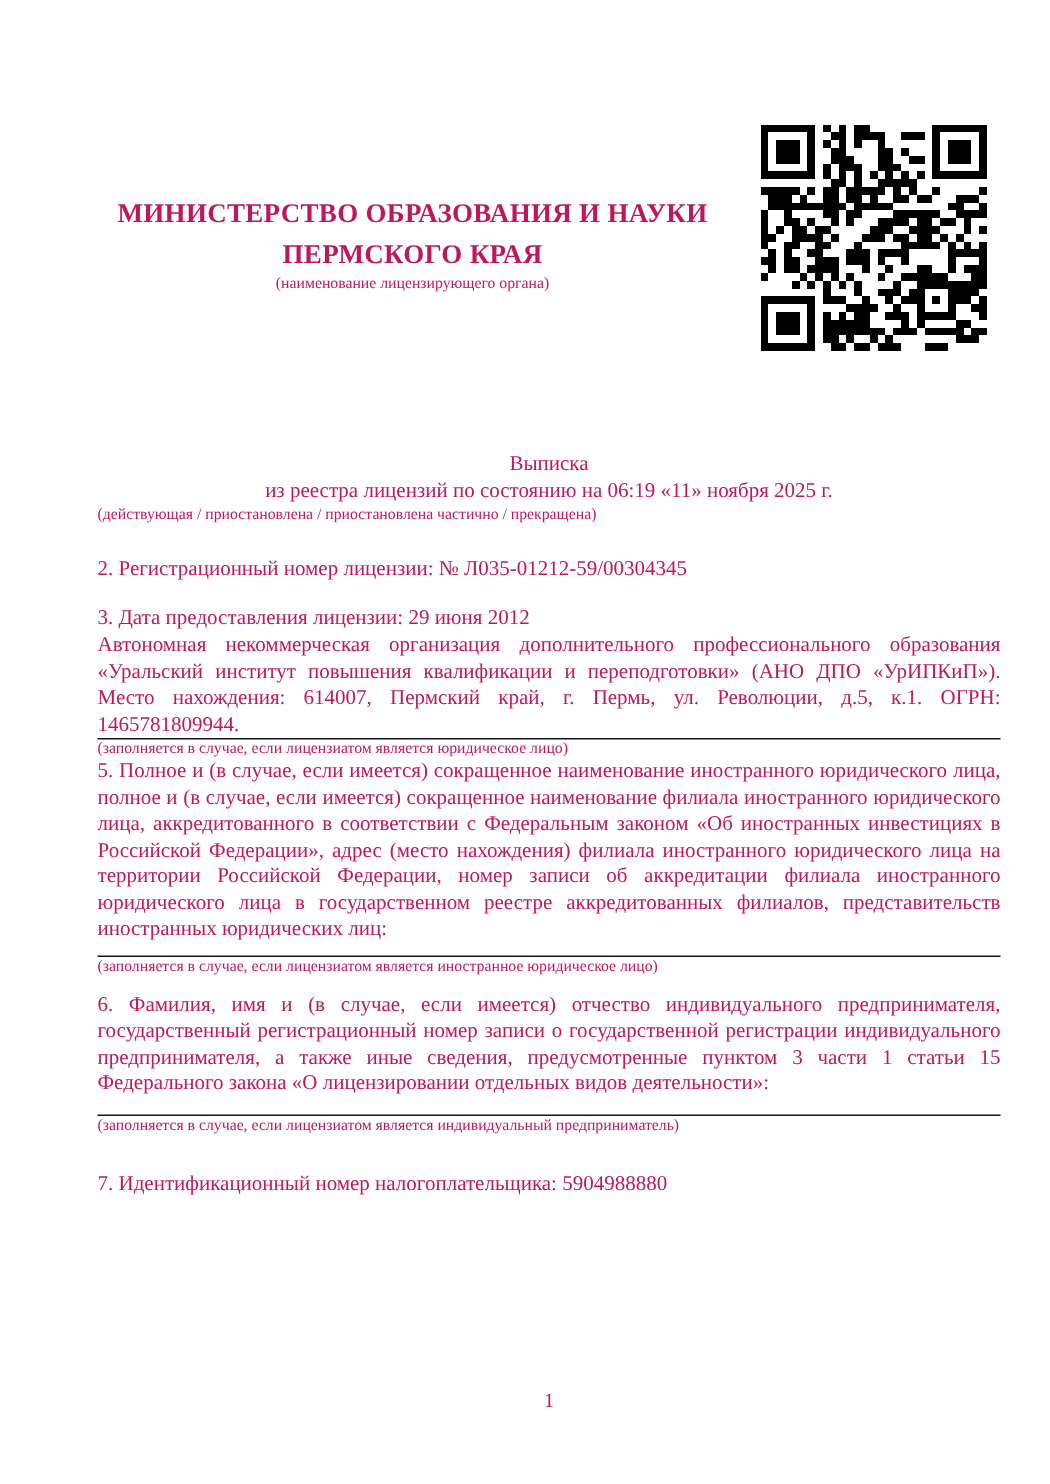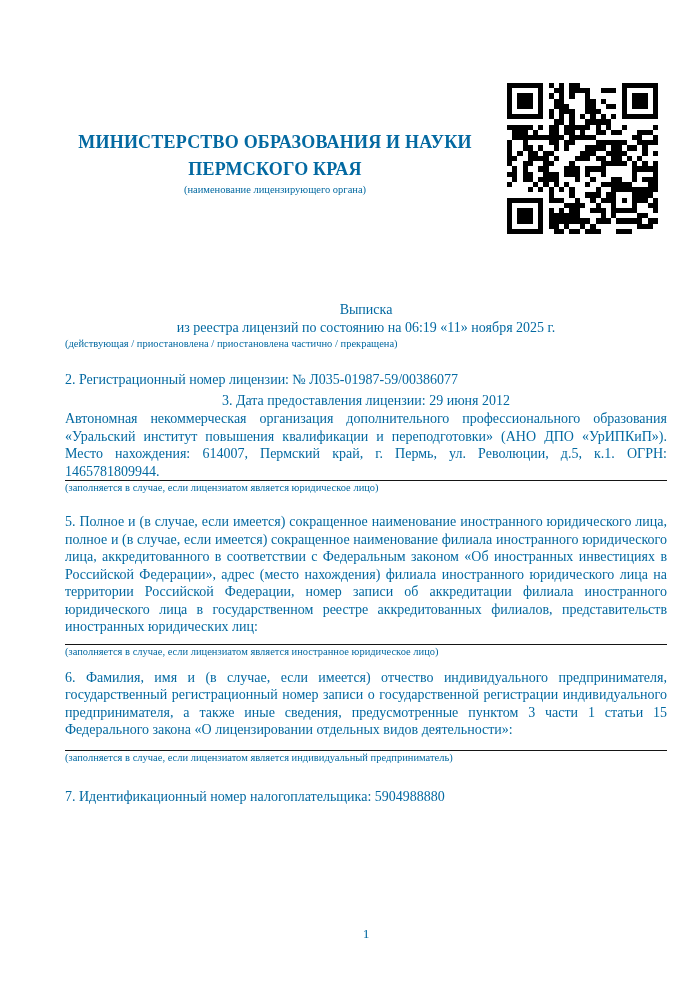--- a/index.html
+++ b/index.html
@@ -1,21 +1,21 @@
 <!DOCTYPE html>
 <html lang="ru"><head>
 <meta charset="utf-8">
 <style>
   * { margin:0; padding:0; box-sizing:border-box; }
   html,body { background:#ffffff; }
   .page {
     position:relative;
     width:700px; height:989px;
     background:#ffffff;
-    color:#0369a1;
+    color:#be185d;
     font-family:"Liberation Serif","DejaVu Serif",serif;
     font-size:14px;
     padding:0 33px 0 65px;
     overflow:hidden;
   }
   .hdr-row {
     margin-top:83px;
     display:flex;
     justify-content:space-between;
     align-items:flex-start;
@@ -28,23 +28,23 @@
   .qr-box svg { width:151px; height:151px; display:block; shape-rendering:crispEdges; }
   .doc-title { margin-top:67px; text-align:center; line-height:18px; }
   .item { line-height:18px; }
   .para { text-align:justify; line-height:17.5px; }
   .caption { font-size:10.5px; line-height:13px; }
   .field-line { border-top:1.8px solid #151515; height:0; }
   .page-num { position:absolute; top:926px; left:65px; width:602px; text-align:center; font-size:13.5px; }
   #title { margin-top:67px; }
   #s1 { margin-top:31px; }
   #s2 { margin-top:21px; }
-  #s3 { margin-top:3px;text-align:center; }
+  #s3 { margin-top:15px; }
   #s4 { margin-top:13px; }
-  #s5 { margin-top:19px; }
+  #s5 { }
   #s5-line { margin-top:8px; }
   #s6 { margin-top:11px; }
   #s6-line { margin-top:11px; }
   #s7 { margin-top:24px; }
 </style>
 </head>
 <body>
 
 <div class="page">
 
@@ -61,21 +61,21 @@
     </div>
   </div>
 
   <div class="doc-title" id="title">
     <div>Выписка</div>
     <div>из реестра лицензий по состоянию на 06:19 «11» ноября 2025 г.</div>
   </div>
 
   <div class="caption">(действующая / приостановлена / приостановлена частично / прекращена)</div>
 
-  <p class="item" id="s2"><span>2. Регистрационный номер лицензии:</span> <span>№ Л035-01987-59/00386077</span></p>
+  <p class="item" id="s2"><span>2. Регистрационный номер лицензии:</span> <span>№ Л035-01212-59/00304345</span></p>
 
   <p class="item" id="s3"><span>3. Дата предоставления лицензии:</span> <span>29 июня 2012</span></p>
 
   <p class="para">Автономная некоммерческая организация дополнительного профессионального образования «Уральский институт повышения квалификации и переподготовки» (АНО ДПО «УрИПКиП»). Место нахождения: 614007, Пермский край, г. Пермь, ул. Революции, д.5, к.1. ОГРН: 1465781809944.</p>
   <div class="field-line" id="s4-line"></div>
   <div class="caption" id="s4-cap">(заполняется в случае, если лицензиатом является юридическое лицо)</div>
 
   <p class="para" id="s5">5. Полное и (в случае, если имеется) сокращенное наименование иностранного юридического лица, полное и (в случае, если имеется) сокращенное наименование филиала иностранного юридического лица, аккредитованного в соответствии с Федеральным законом «Об иностранных инвестициях в Российской Федерации», адрес (место нахождения) филиала иностранного юридического лица на территории Российской Федерации, номер записи об аккредитации филиала иностранного юридического лица в государственном реестре аккредитованных филиалов, представительств иностранных юридических лиц:</p>
   <div class="field-line" id="s5-line"></div>
   <div class="caption" id="s5-cap">(заполняется в случае, если лицензиатом является иностранное юридическое лицо)</div>

